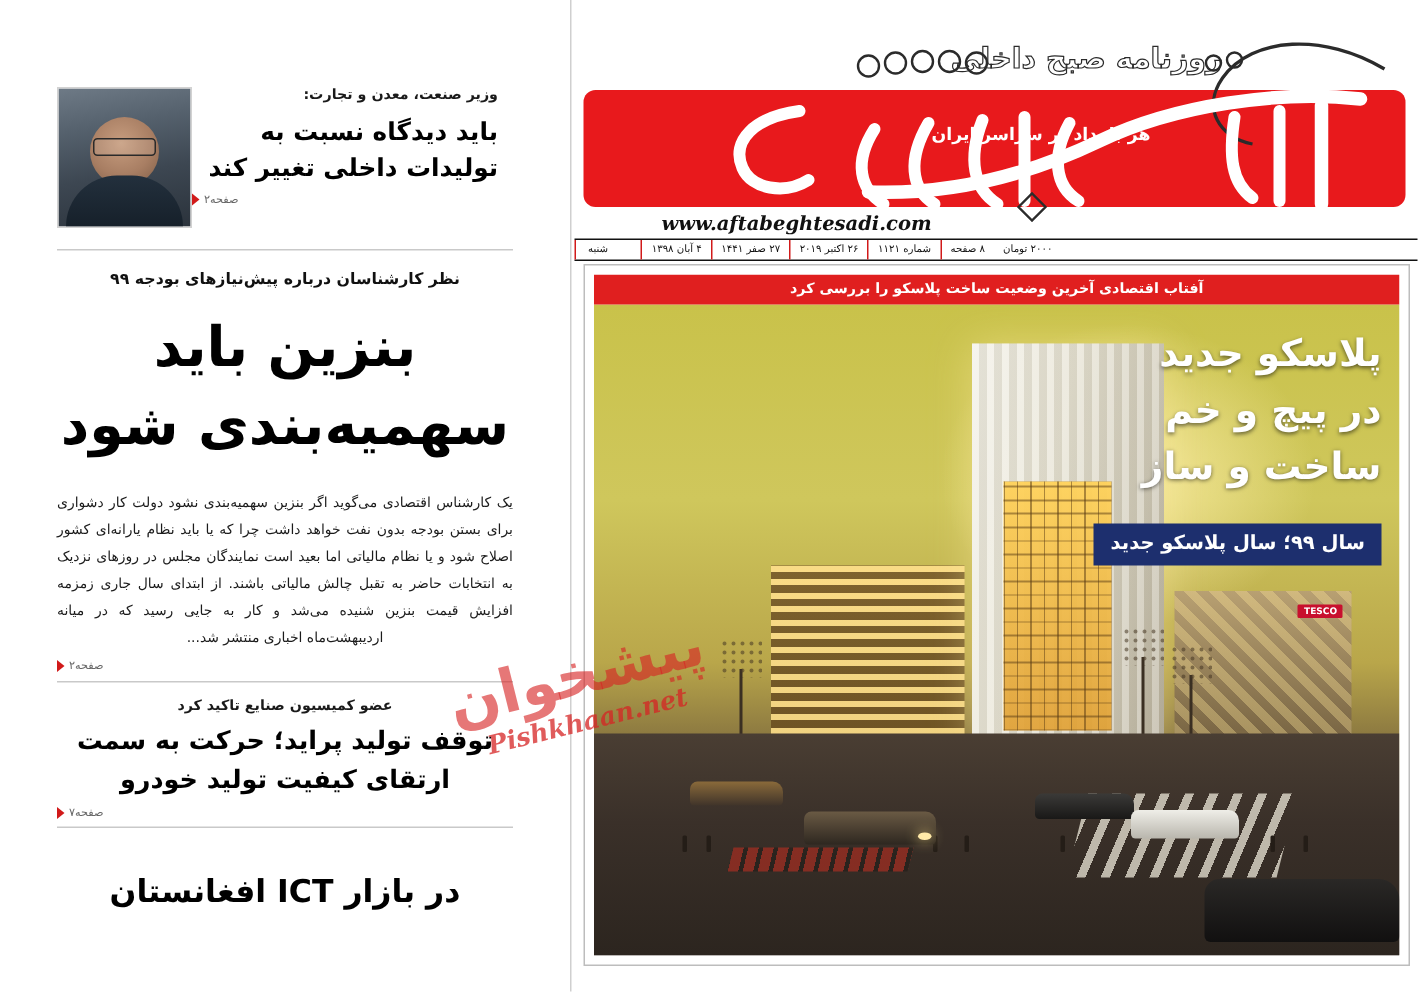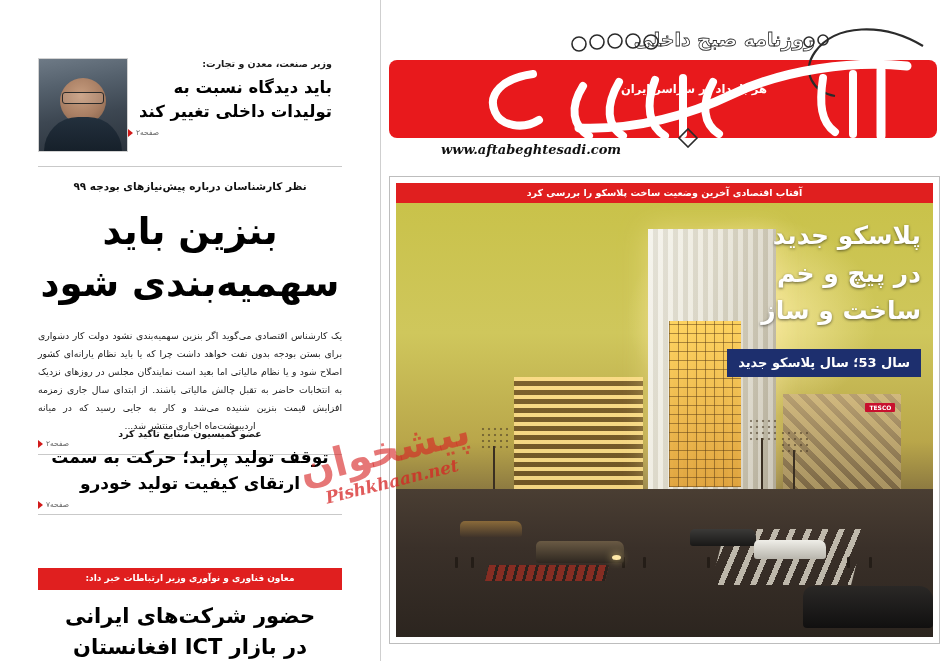--- a/index.html
+++ b/index.html
@@ -278,35 +278,33 @@
         <div>سهمیه‌بندی شود</div>
       </div>
       <div class="lead-body">یک کارشناس اقتصادی می‌گوید اگر بنزین سهمیه‌بندی نشود دولت کار دشواری برای بستن بودجه بدون نفت خواهد داشت چرا که یا باید نظام یارانه‌ای کشور اصلاح شود و یا نظام مالیاتی اما بعید است نمایندگان مجلس در روزهای نزدیک به انتخابات حاضر به تقبل چالش مالیاتی باشند. از ابتدای سال جاری زمزمه افزایش قیمت بنزین شنیده می‌شد و کار به جایی رسید که در میانه اردیبهشت‌ماه اخباری منتشر شد...</div>
       <div class="pageref">
         <span class="tri"></span>
         <span>صفحه۲</span>
       </div>
       <div class="lead-rule"></div>
     </div>
 
-    <div class="sec" style="top:428px;">
+    <div class="sec" style="top:465px;">
       <div class="sec-kicker">عضو کمیسیون صنایع تاکید کرد</div>
       <div class="sec-title">توقف تولید پراید؛ حرکت به سمت ارتقای کیفیت تولید خودرو</div>
       <div class="pageref">
         <span class="tri"></span>
         <span>صفحه۷</span>
       </div>
       <div class="sec-rule"></div>
     </div>
 
 
     <div class="sec" style="top:568px;">
-      <div class="redbar">معاون فناوری و نوآوری وزیر ارتباطات خبر داد:</div>
       <div class="sec-title" style="font-size:21px;margin-top:11px;">
-        <div>حضور شرکت‌های ایرانی</div>
         <div>در بازار ICT افغانستان</div>
       </div>
     </div>
   </div>
 
   <div class="col-sep"></div>
 
   <div class="masthead">
     <div class="mast-outline">روزنامه صبح داخلی</div>
     <div class="mast-red"></div>
@@ -334,20 +332,29 @@
         <circle cx="268" cy="34" r="7"></circle>
         <circle cx="426" cy="34" r="5"></circle>
           <circle cx="440" cy="32" r="5"></circle>
         <path d="M296 130 l 9 -9 l 9 9 l -9 9 z"></path>
       </g>
     </svg>
 
     <div class="mast-tagline">هر بامداد در سراسر ایران</div>
     <div class="mast-url">www.aftabeghtesadi.com</div>
 
+    <div class="datebar">
+      <div class="cell day">شنبه</div>
+      <div class="cell">۴ آبان ۱۳۹۸</div>
+      <div class="cell">۲۷ صفر ۱۴۴۱</div>
+      <div class="cell">۲۶ اکتبر ۲۰۱۹</div>
+      <div class="cell">شماره ۱۱۲۱</div>
+      <div class="cell">۸ صفحه</div>
+      <div class="cell">۲۰۰۰ تومان</div>
+    </div>
   </div>
 
   <div class="feature">
     <div class="feature-inner">
 
       <div class="feature-banner">آفتاب اقتصادی آخرین وضعیت ساخت پلاسکو را بررسی کرد</div>
 
       <div class="photo">
         <div class="sky-glow"></div>
 
@@ -395,21 +402,21 @@
         <div class="car car-c"></div>
         <div class="car car-e"></div>
       </div>
 
       <div class="feat-head">
         <div>پلاسکو جدید</div>
         <div>در پیچ و خم</div>
         <div>ساخت و ساز</div>
       </div>
 
-      <div class="feat-badge">سال 53؛ سال پلاسکو جدید</div>
+      <div class="feat-badge">سال ۹۹؛ سال پلاسکو جدید</div>
     </div>
   </div>
 
   <div class="watermark">
     <div class="wm-fa">پیشخوان</div>
     <div class="wm-en">Pishkhaan.net</div>
   </div>
 
 </div>
 

